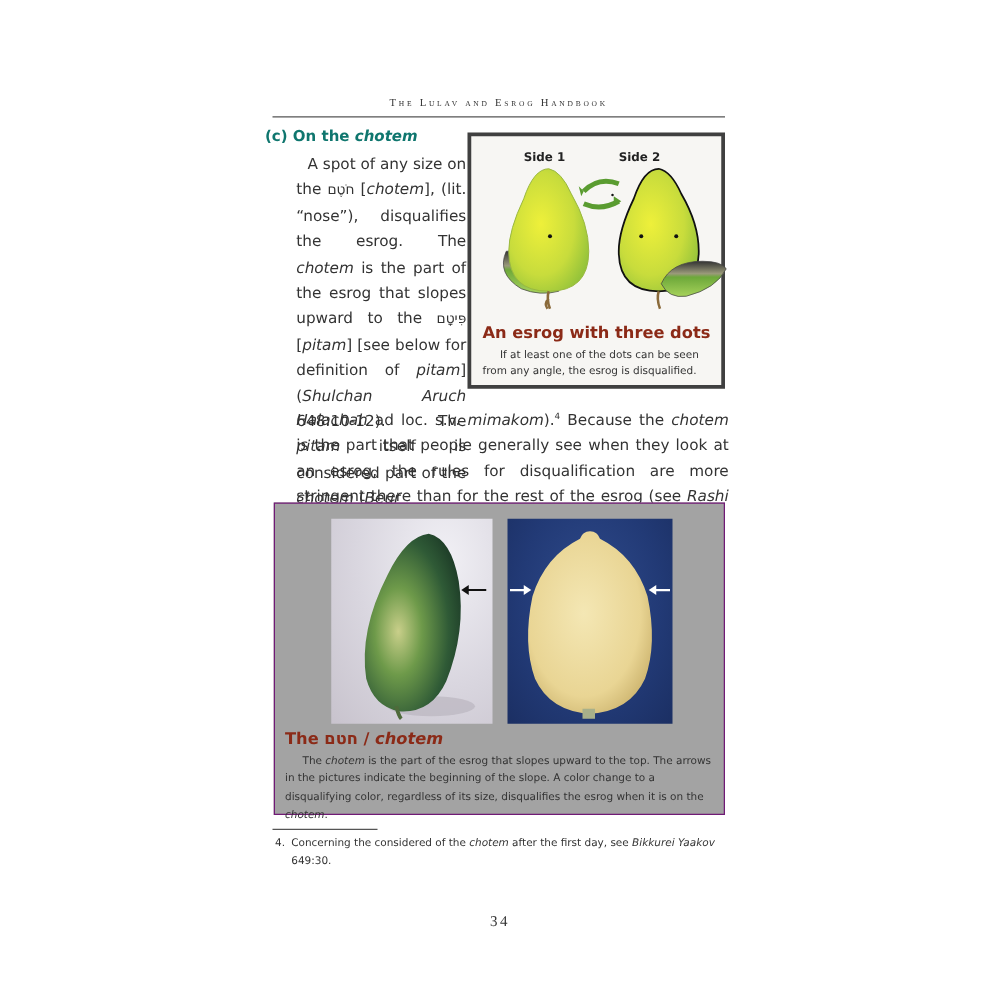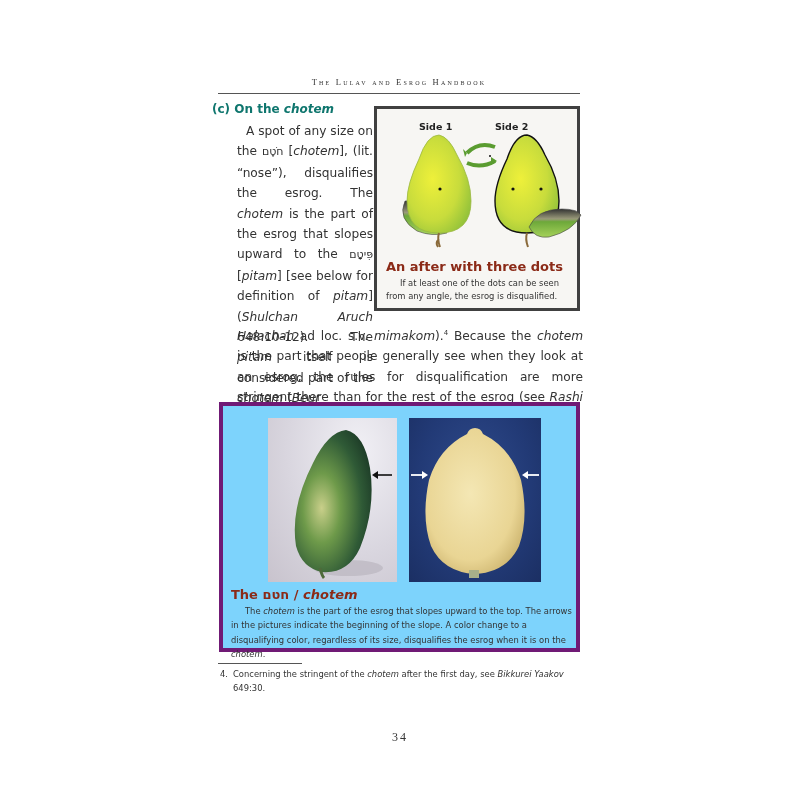--- a/index.html
+++ b/index.html
@@ -45,21 +45,21 @@
   }
   .fig1 .caption-text {
     position: absolute; left: 9px; top: 168px; width: 190px;
     font-family: "DejaVu Sans", sans-serif; font-size: 8.4px; line-height: 13px; color: #333;
     text-indent: 14px;
   }
 
   
   .fig2 {
     position: absolute; left: 219px; top: 402px; width: 361px; height: 250px;
-    border: 4px solid #701a75; background: #7dd3fc;
+    border: 1px solid #701a75; background: #a3a3a3;
   }
   .photo { position: absolute; top: 12px; height: 164px; overflow: hidden; }
   .photo-left { left: 45px; width: 129px; background: radial-gradient(ellipse at 70% 20%, #f1f0f5 0%, #d9d6df 55%, #c8c3cd 100%); }
   .photo-right { left: 186px; width: 132px; background: radial-gradient(ellipse at 50% 40%, #2f4b8c 0%, #223a76 60%, #1b2f63 100%); }
   .fig2 .caption-title {
     position: absolute; left: 8px; top: 181px;
     font-family: "DejaVu Sans", sans-serif; font-weight: bold; font-size: 13px; color: #8b2a17;
   }
   .fig2 .caption-title i { font-style: italic; }
   .fig2 .caption-text {
@@ -139,21 +139,21 @@
       <path d="M150 26 Q138 26 130 50 Q118 75 118 92 Q118 124 150 124 Q182 124 182 92 Q182 70 168 46 Q160 28 150 26 Z" fill="url(#fg1)" stroke="#111" stroke-width="1.4"></path>
       <circle cx="136" cy="80" r="1.6" fill="#111"></circle>
       <circle cx="164" cy="80" r="1.6" fill="#111"></circle>
       <path d="M150 124 Q148 130 151 138" stroke="#8a6a3a" stroke-width="2" fill="none"></path>
     </g>
 
     <g>
       <path d="M152 118 Q160 100 185 100 Q200 100 204 106 Q196 122 172 128 Q158 130 152 118 Z" fill="url(#leafg)" stroke="#444" stroke-width="0.6"></path>
     </g>
   </svg>
-  <div class="caption-title">An after with three dots</div>
+  <div class="caption-title">An esrog with three dots</div>
   <div class="caption-text">If at least one of the dots can be seen from any angle, the esrog is disqualified.</div>
 </div>
 
 <div class="fig2">
   <div class="photo photo-left">
     <svg width="129" height="164" viewBox="0 0 129 164">
       <defs>
         <radialGradient id="green" cx="35%" cy="55%" r="70%">
           <stop offset="0%" stop-color="#c9cf8a"></stop>
           <stop offset="35%" stop-color="#6e9a4a"></stop>
@@ -190,16 +190,16 @@
         <path d="M113 57 L119 53 L119 61 Z" fill="#fff"></path>
       </g>
     </svg>
   </div>
   <div class="caption-title"><span>The </span><span dir="rtl">חטם</span><span> / </span><i>chotem</i></div>
   <div class="caption-text"><span>The </span><i>chotem</i><span> is the part of the esrog that slopes upward to the top. The arrows in the pictures indicate the beginning of the slope. A color change to a disqualifying color, regardless of its size, disqualifies the esrog when it is on the </span><i>chotem</i><span>.</span></div>
 </div>
 
 <div class="footnote-rule"></div>
 <div class="footnote">
-  <span class="fn-num">4.</span><span>Concerning the stringent of the </span><i>chotem</i><span> after the first day, see </span><i>Bikkurei Yaakov</i><span> 649:30.</span>
+  <span class="fn-num">4.</span><span>Concerning the considered of the </span><i>chotem</i><span> after the first day, see </span><i>Bikkurei Yaakov</i><span> 649:30.</span>
 </div>
 
 <div class="page-number">34</div>
 
 </body></html>

